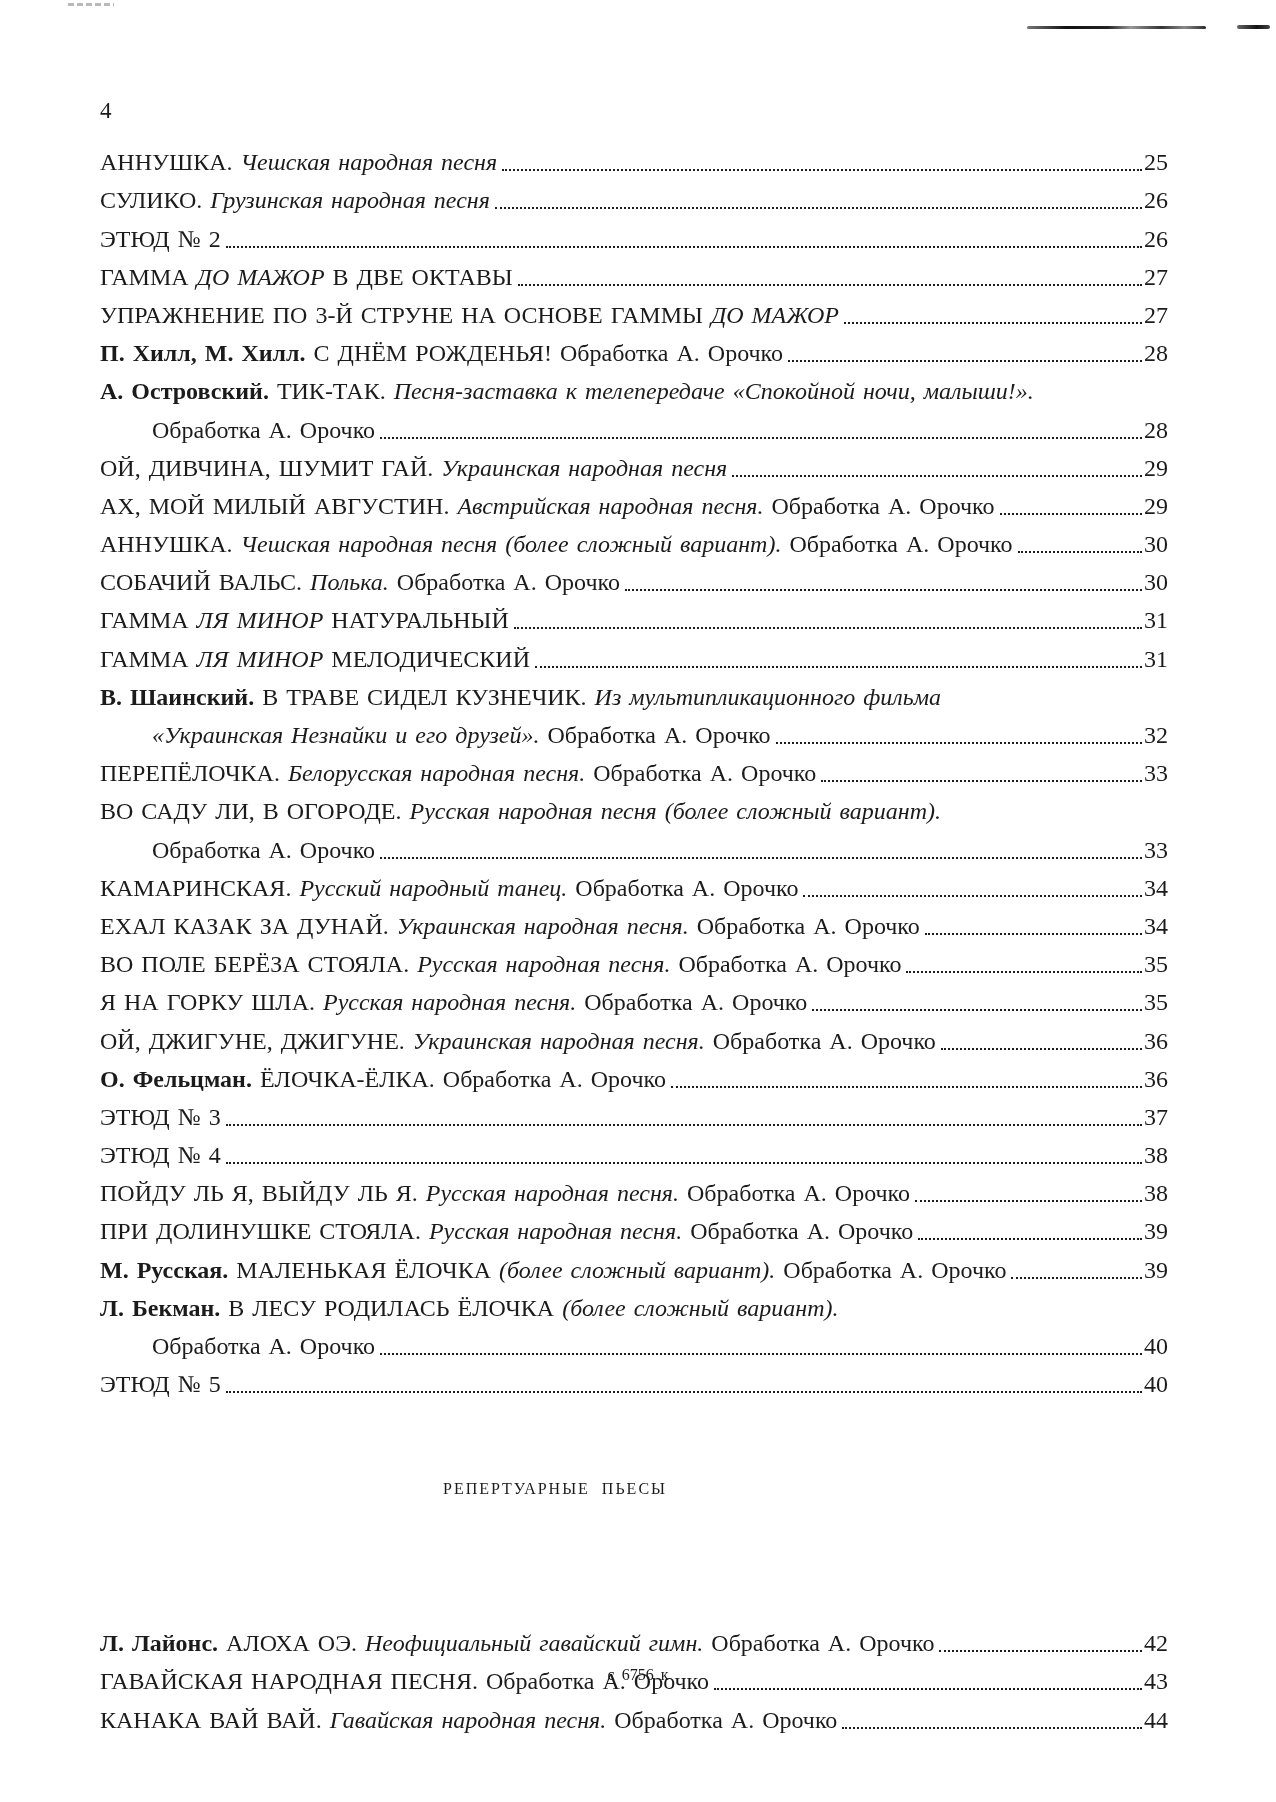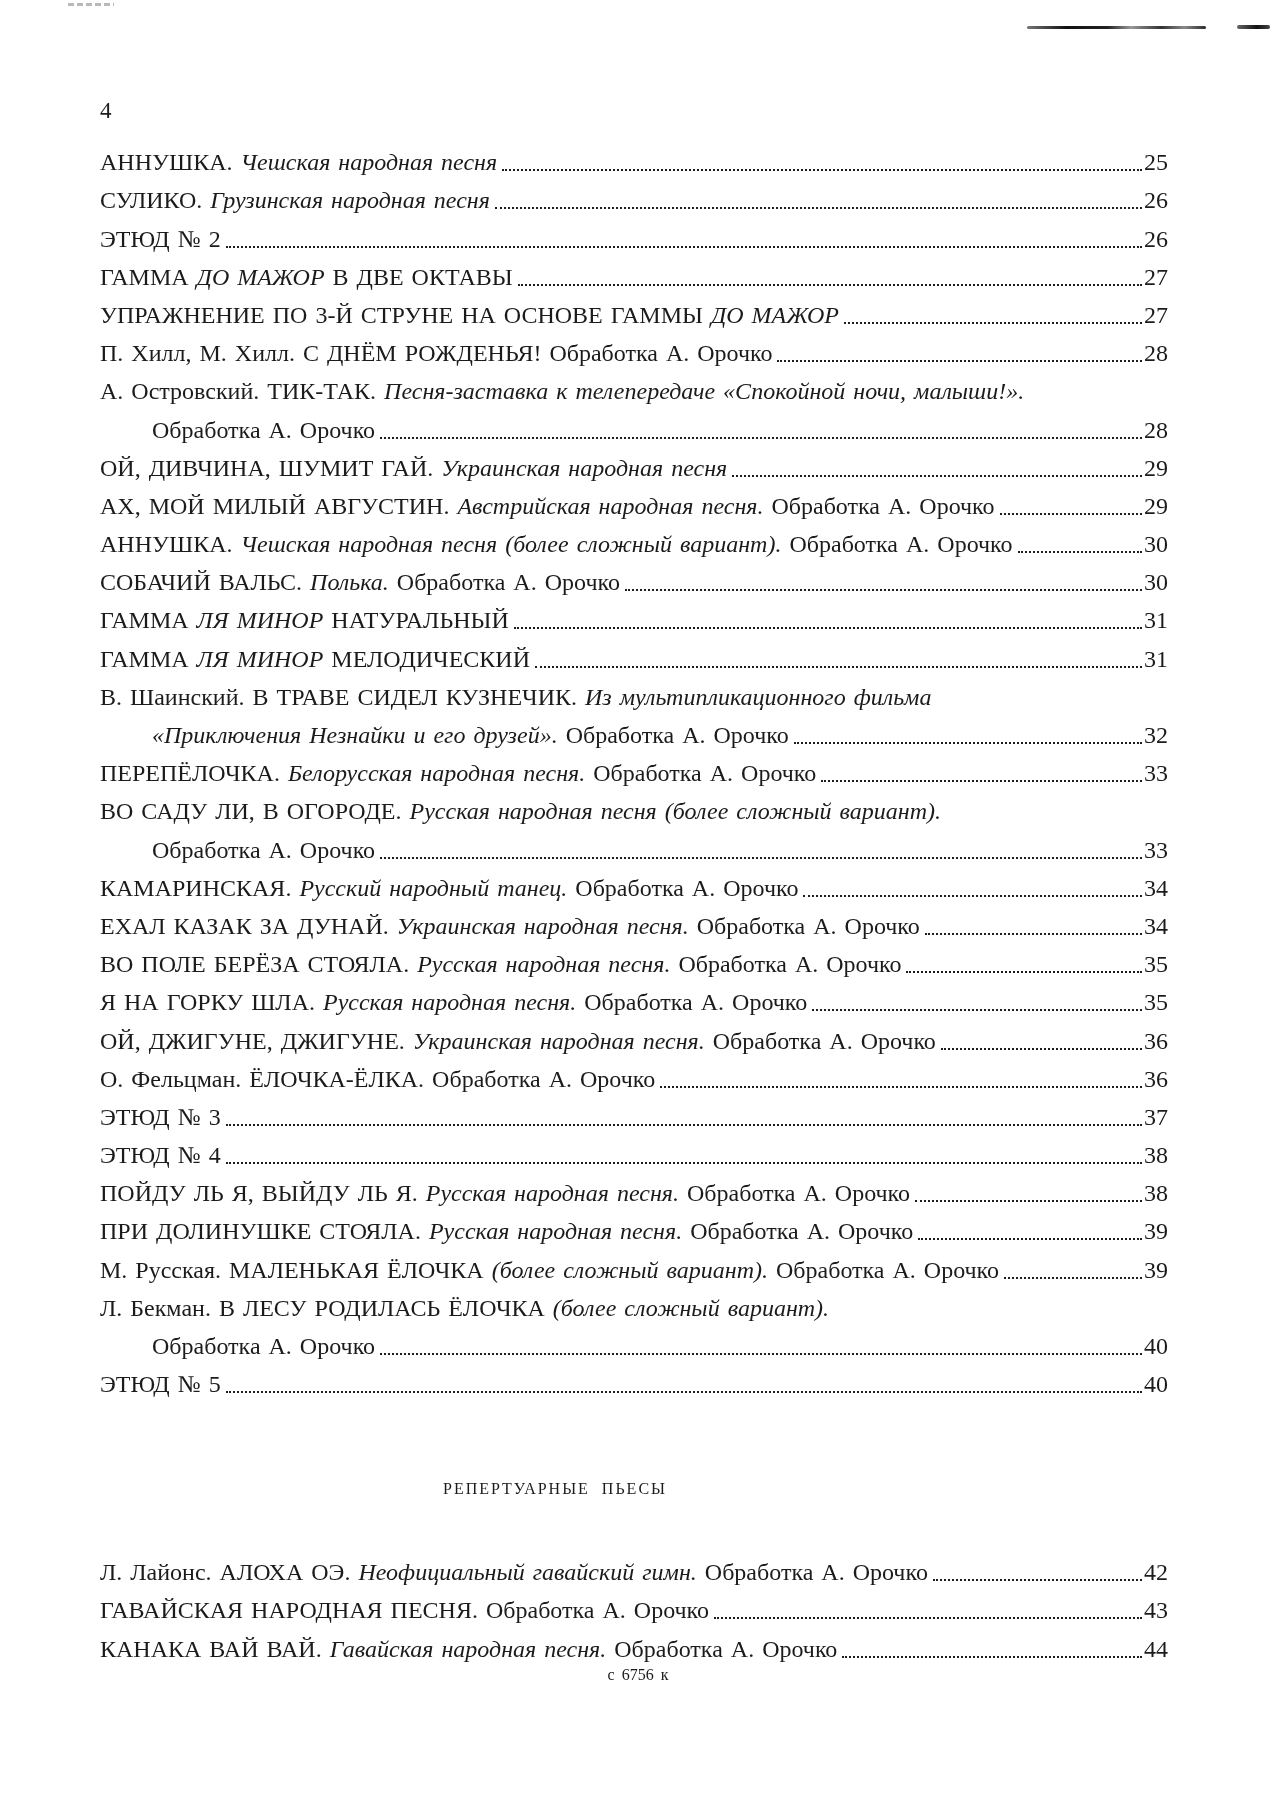--- a/index.html
+++ b/index.html
@@ -28,32 +28,32 @@
     border-radius:2px;
   }
   .pagenum{
     position:absolute;left:100px;top:98px;
     font-size:23px;
   }
   .toc{
     position:absolute;left:100px;width:1068px;
   }
   #toc-main{top:142px;}
-  #toc-repertoire{top:1552px;}
+  #toc-repertoire{top:1623px;}
   .row{
     display:flex;
     align-items:flex-end;
     height:38.2px;
     font-size:24px;
     white-space:nowrap;
     word-spacing:2px;
   }
   .row .txt{line-height:36px;overflow:hidden;}
   .row.indent .txt{padding-left:52px;}
-  .seg-b{font-weight:normal;}
+  .seg-b{font-weight:bold;}
   .seg-i{font-style:italic;}
   .seg-r{font-style:normal;font-weight:normal;}
   .dots{
     flex:1 1 auto;
     min-width:14px;
     border-bottom:2.4px dotted #1c1c1c;
     margin:0 2px 9px 5px;
   }
   .pg{line-height:36px;}
   .section{
@@ -143,21 +143,21 @@
       </div>
       <div class="row">
         <span class="txt"><span class="seg-r">ГАММА </span><span class="seg-i">ЛЯ МИНОР</span><span class="seg-r"> МЕЛОДИЧЕСКИЙ</span></span>
         <span class="dots"></span>
         <span class="pg">31</span>
       </div>
       <div class="row">
         <span class="txt"><span class="seg-b">В. Шаинский. </span><span class="seg-r">В ТРАВЕ СИДЕЛ КУЗНЕЧИК. </span><span class="seg-i">Из мультипликационного фильма</span></span>
       </div>
       <div class="row indent">
-        <span class="txt"><span class="seg-i">«Приключения Незнайки и его друзей».</span><span class="seg-r"> Обработка А. Орочко </span></span>
+        <span class="txt"><span class="seg-i">«Украинская Незнайки и его друзей».</span><span class="seg-r"> Обработка А. Орочко </span></span>
         <span class="dots"></span>
         <span class="pg">32</span>
       </div>
       <div class="row">
         <span class="txt"><span class="seg-r">ПЕРЕПЁЛОЧКА. </span><span class="seg-i">Белорусская народная песня.</span><span class="seg-r"> Обработка А. Орочко</span></span>
         <span class="dots"></span>
         <span class="pg">33</span>
       </div>
       <div class="row">
         <span class="txt"><span class="seg-r">ВО САДУ ЛИ, В ОГОРОДЕ. </span><span class="seg-i">Русская народная песня (более сложный вариант).</span></span>

